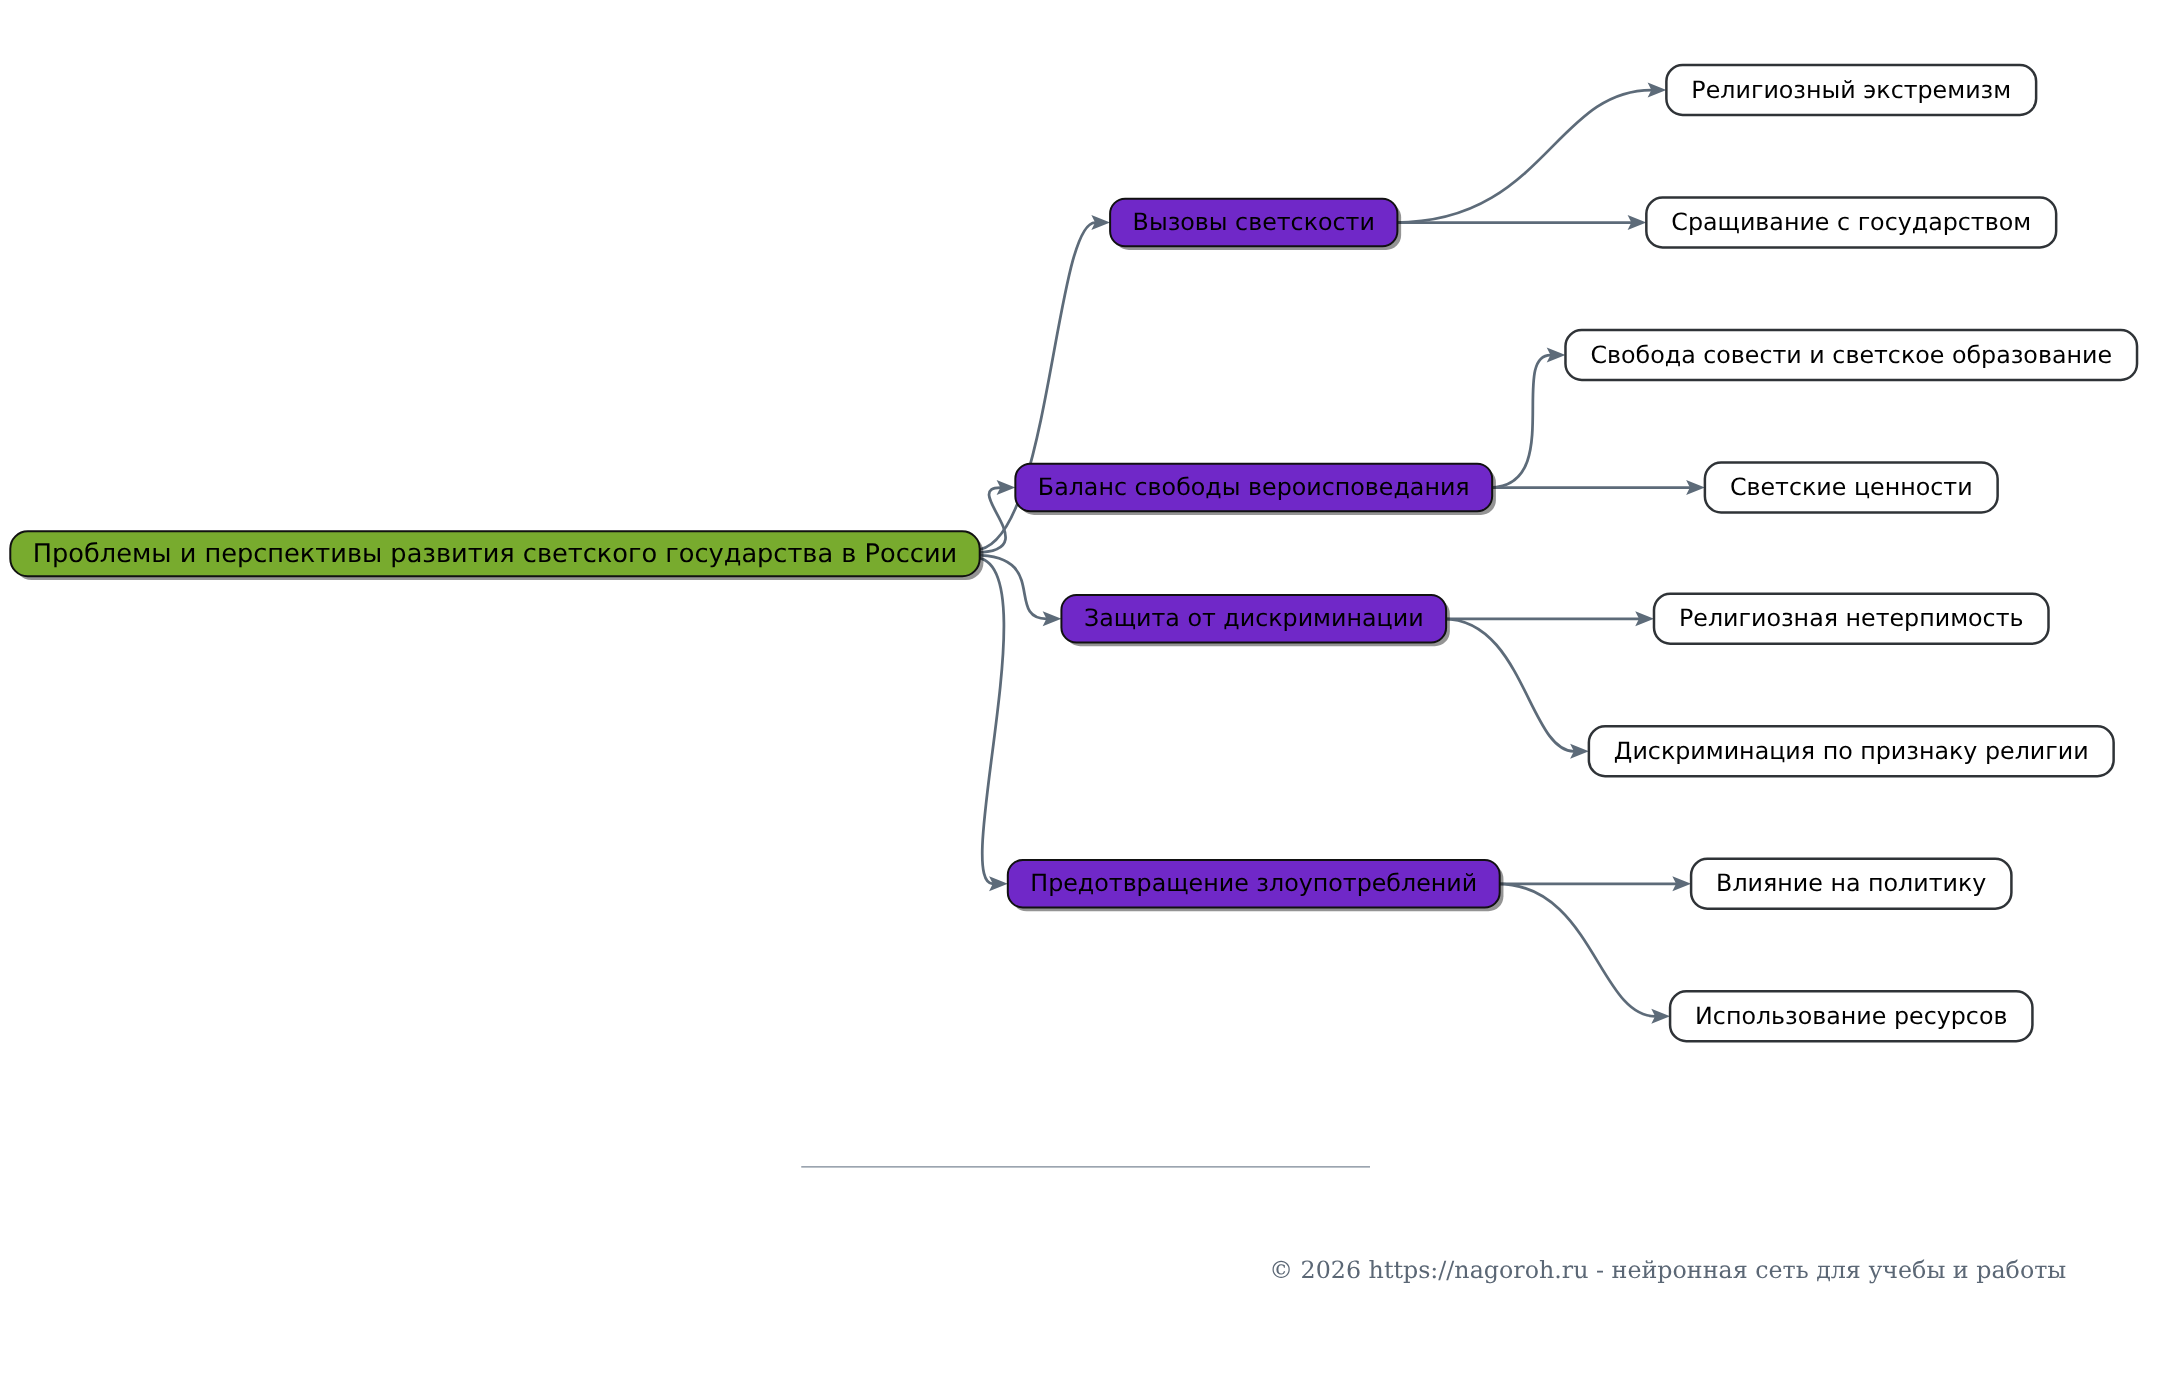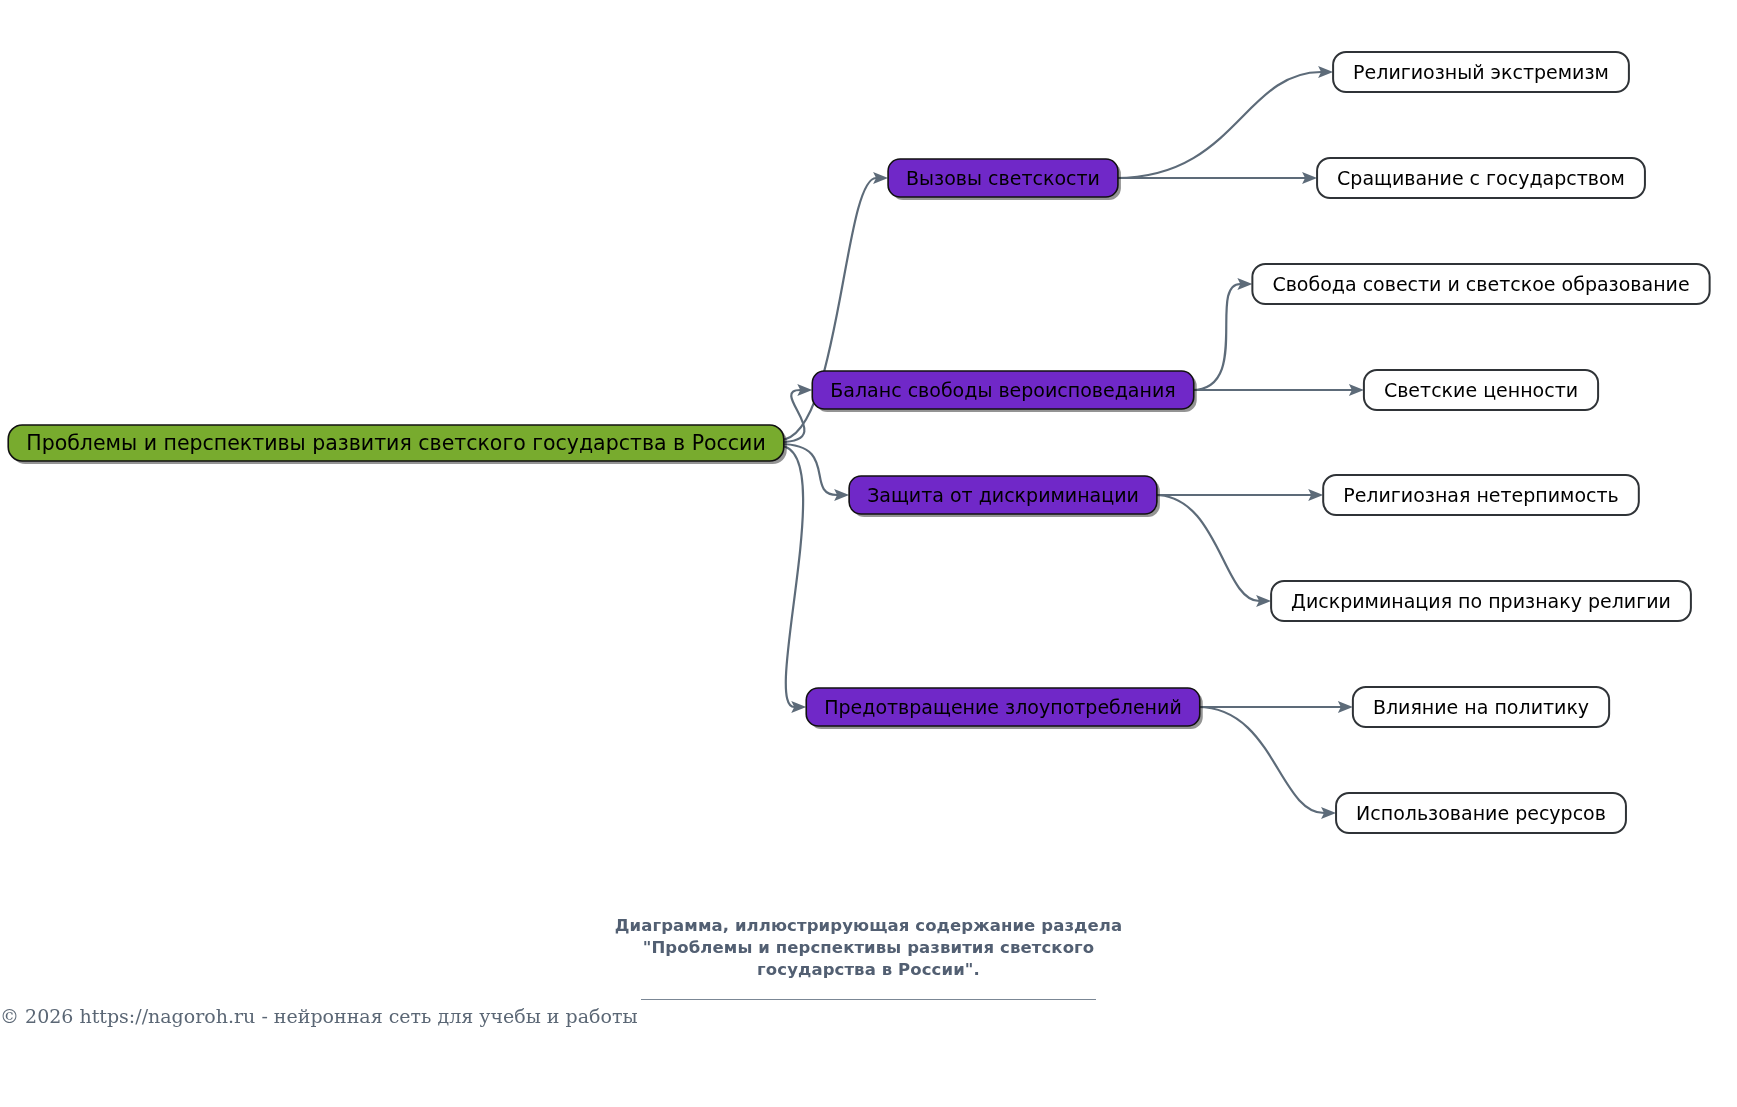--- a/index.html
+++ b/index.html
@@ -81,21 +81,21 @@
     margin: 18px auto 0 auto;
     width: 455px;
     height: 0;
     border-top: 1.6px solid #7b8795;
   }
   .footer-text {
     position: absolute;
     left: 0;
     width: 1653px;
     top: 1005px;
-    text-align: left;
+    text-align: right;
     font-family: "DejaVu Serif", "Liberation Serif", serif;
     font-size: 19px;
     color: #5b6775;
   }
 </style>
 </head>
 <body>
 
 <svg id="diagram-canvas" viewBox="0 0 1737 1107">
   <g id="edges-layer">
@@ -180,19 +180,16 @@
       </g>
       <g>
         <rect class="leaf-box" x="1336.0546875" y="793" width="289.890625" height="40" rx="13" ry="13"></rect>
         <text class="node-label leaf-label" x="1481" y="814" font-size="19">Использование ресурсов</text>
       </g>
     </g>
 <text visibility="hidden" font-size="19" font-family="&quot;DejaVu Sans&quot;,&quot;Liberation Sans&quot;,sans-serif">Использование ресурсов</text>
   </svg>
 
 <div class="caption-block">
-  <div class="caption-text">Диаграмма, иллюстрирующая содержание раздела
-"Проблемы и перспективы развития светского
-государства в России".</div>
   <div class="caption-divider"></div>
 </div>
 
 <div class="footer-text">© 2026 https://nagoroh.ru - нейронная сеть для учебы и работы</div>
 
 </body></html>

